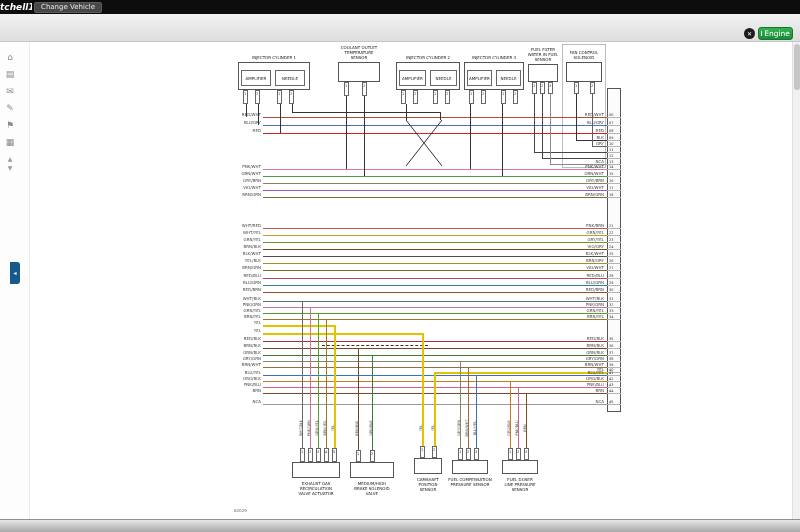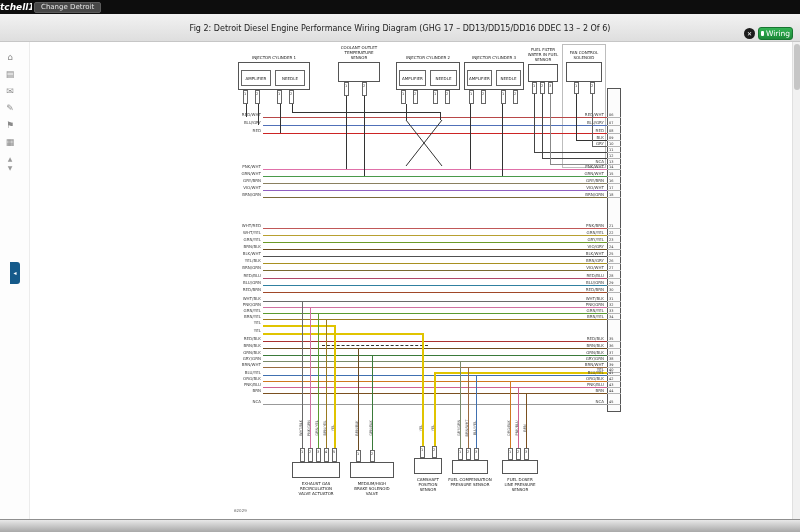--- a/index.html
+++ b/index.html
@@ -398,29 +398,28 @@
         <div class="vlab" style="position: absolute; left: 462px; top: 424px;">BLU/YEL</div>
         <div class="vlab" style="position: absolute; left: 496px; top: 424px;">ORG/BLK</div>
         <div class="vlab" style="position: absolute; left: 504px; top: 424px;">PNK/BLU</div>
         <div class="vlab" style="position: absolute; left: 512px; top: 424px;">BRN</div>
         <div class="figcode" style="position: absolute; left: 234px; top: 508px;">62029</div>
       </div>
   </div>
 
   <div class="topbar">
     <div class="logo"><span>Mitchell1</span></div>
-    <button class="cv-btn">Change Detroit</button>
+    <button class="cv-btn">Change Vehicle</button>
   </div>
 
   <div class="figbar">
-    <div class="figtitle">Fig 2: Detroit Diesel Engine Performance Wiring Diagram (GHG 17 – DD13/DD15/DD16 DDEC 13 – 2 Of 6)</div>
     <div class="closebtn"><span>✕</span></div>
     <button class="printbtn">
         <span class="picon"></span>
-        <span>Wiring</span>
+        <span>Engine</span>
       </button>
   </div>
 
   <div class="sidebar" id="side-icons">
       <div class="sideicon" style="top: 8px;">⌂</div>
       <div class="sideicon" style="top: 25px;">▤</div>
       <div class="sideicon" style="top: 42px;">✉</div>
       <div class="sideicon" style="top: 59px;">✎</div>
       <div class="sideicon" style="top: 76px;">⚑</div>
       <div class="sideicon" style="top: 93px;">▦</div>

